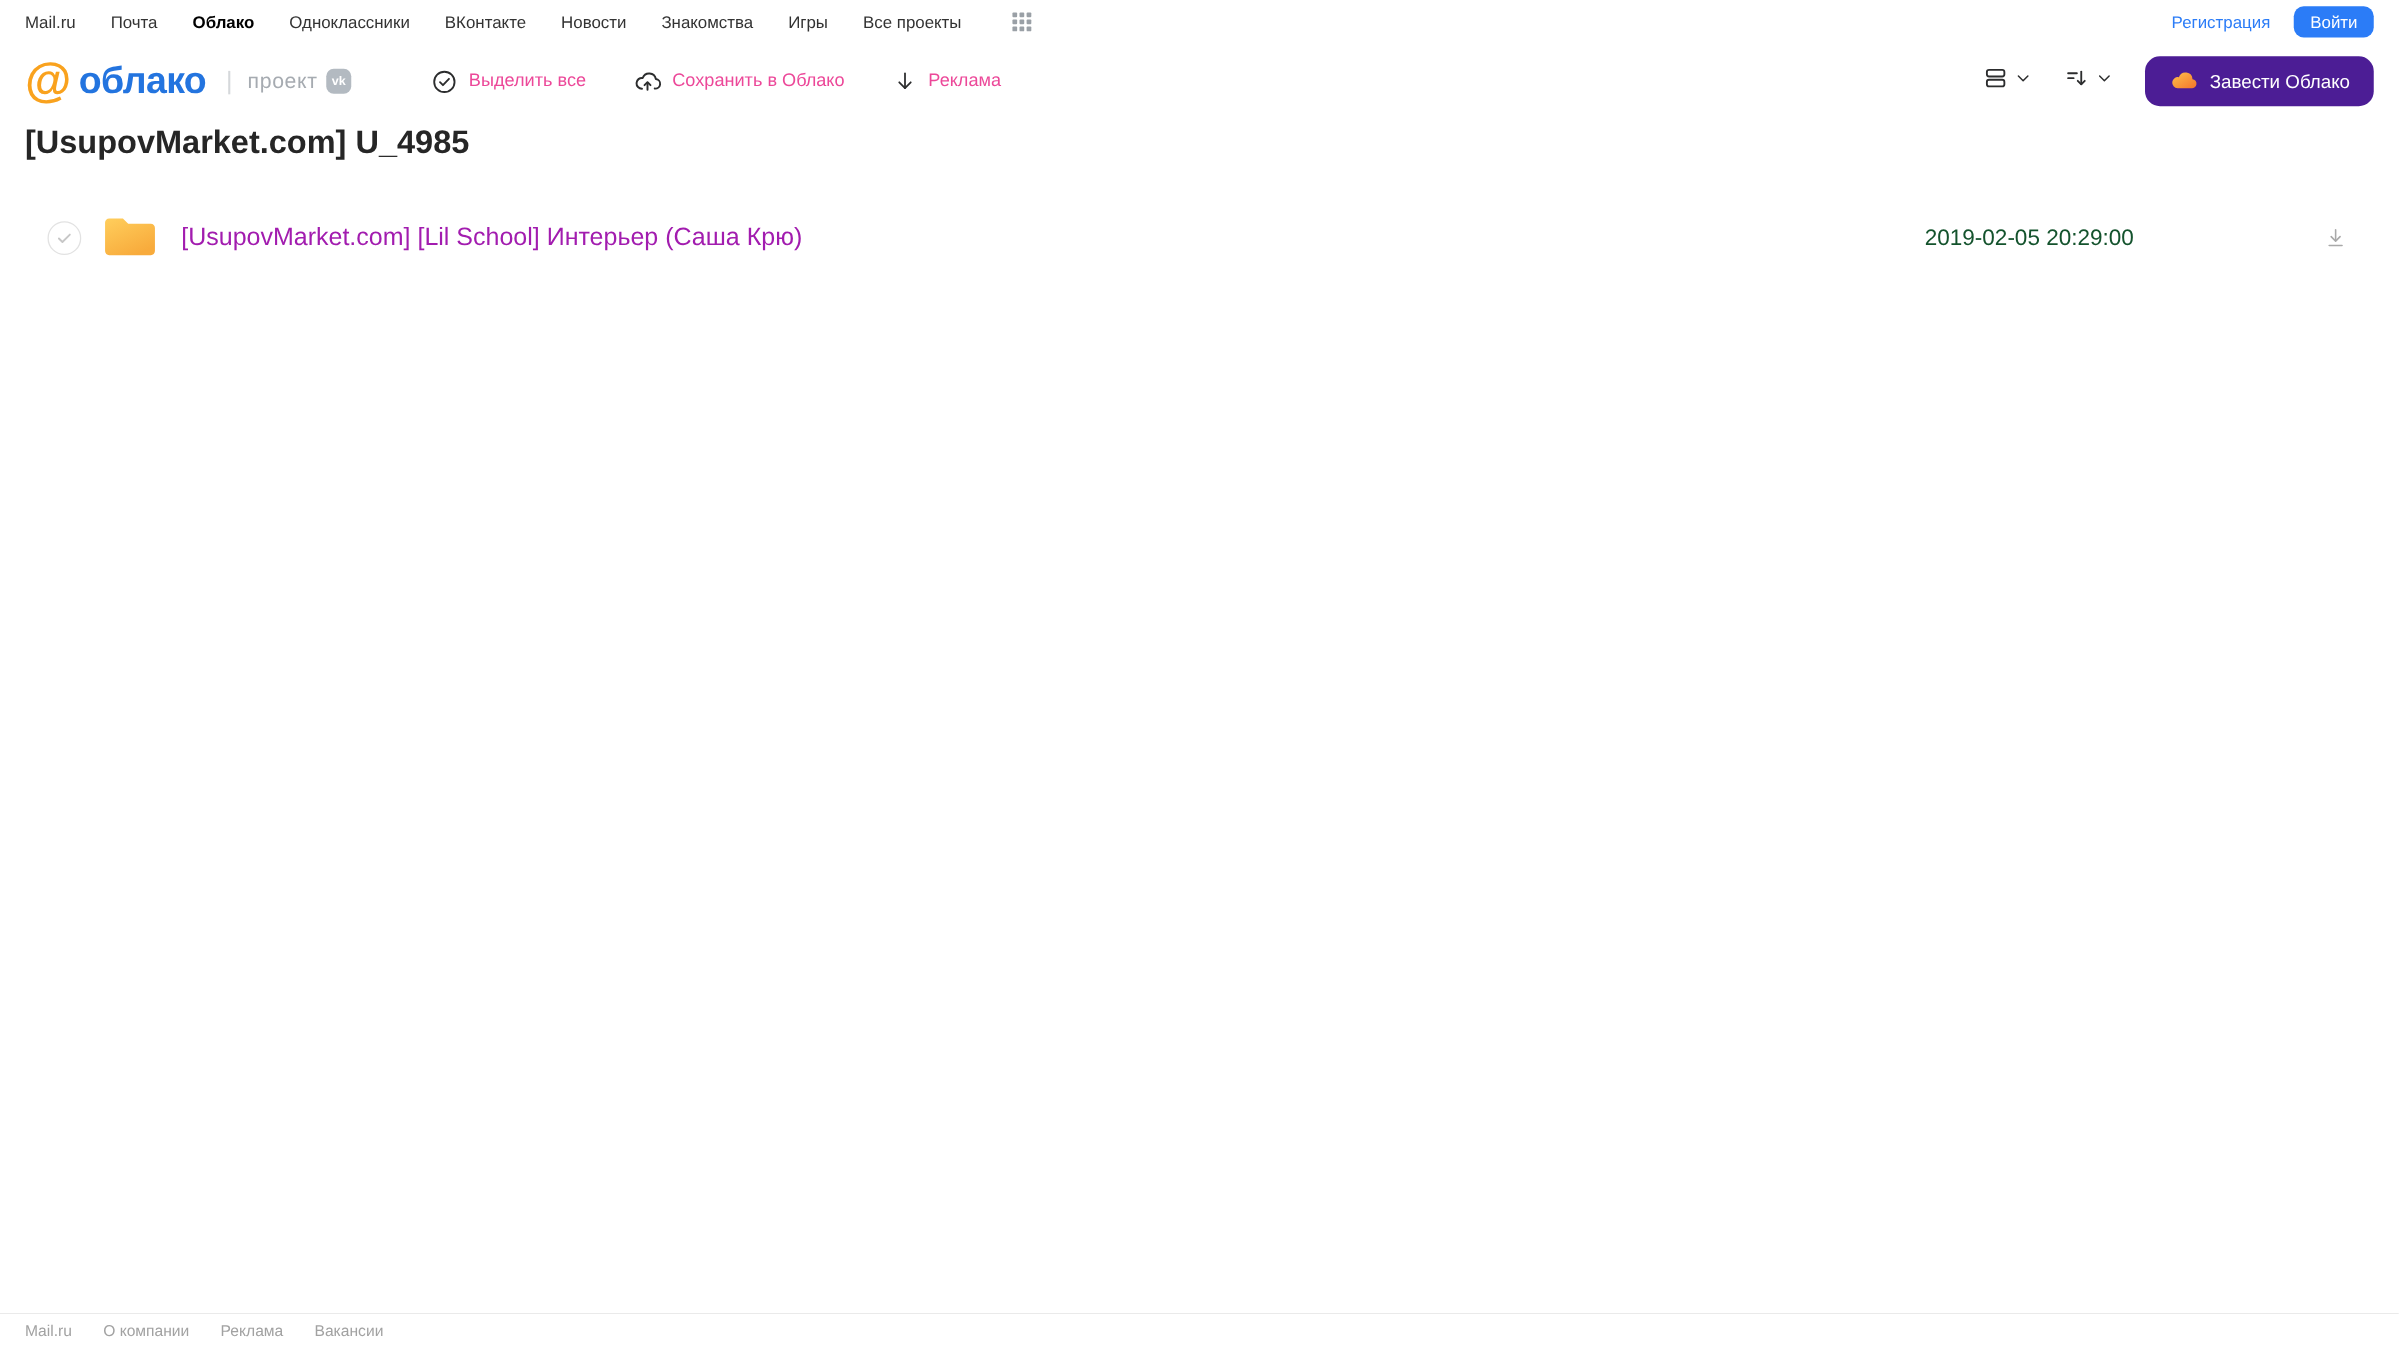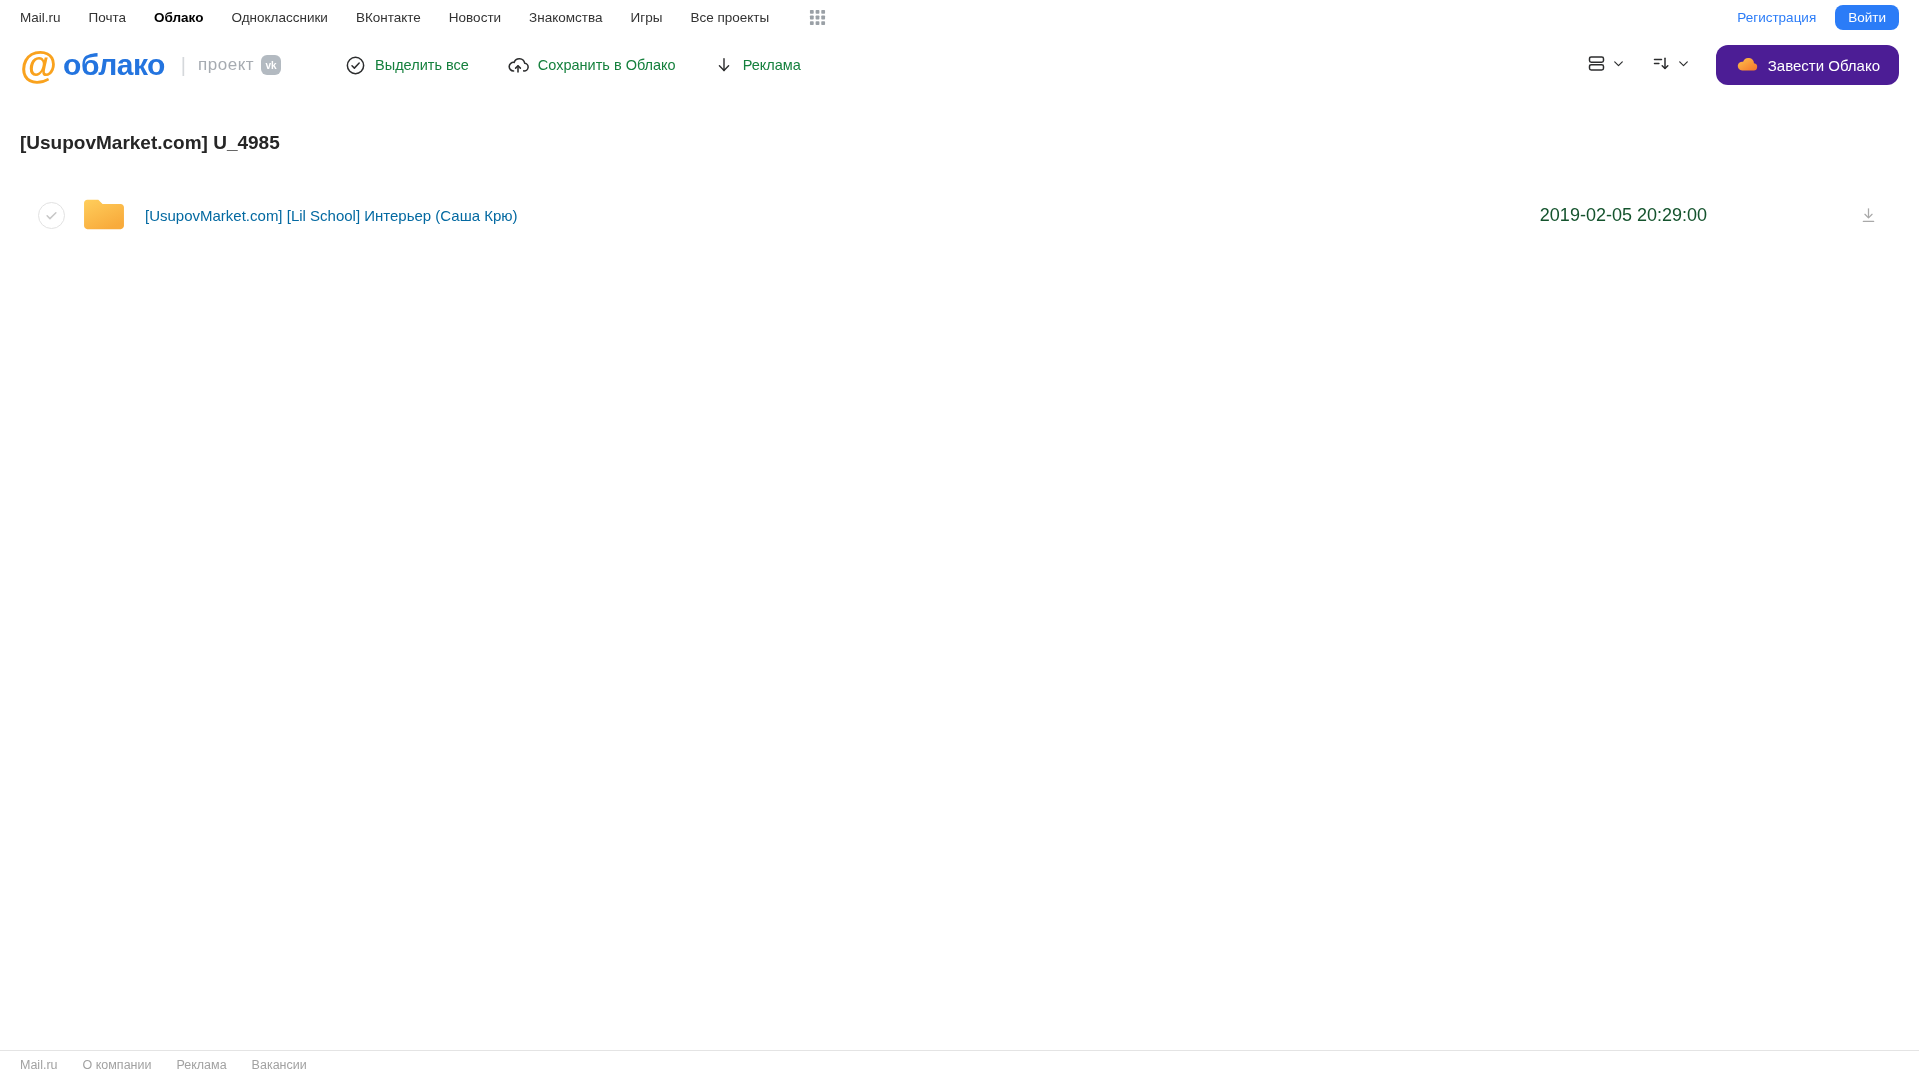--- a/index.html
+++ b/index.html
@@ -21,38 +21,38 @@
   .header { display: flex; align-items: center; height: 66px; padding: 0 20px; margin-top: 2px; }
   .logo { display: flex; align-items: center; cursor: pointer; }
   .logo-at { color: #F9A21E; font-size: 38px; font-weight: bold; line-height: 1; margin-right: 6px; }
   .logo-text { color: #2374DF; font-size: 30px; font-weight: bold; letter-spacing: -0.5px; }
   .logo-divider { color: #d5d8db; font-size: 20px; margin: 0 12px 0 16px; }
   .logo-project { color: #a6abb1; font-size: 17px; letter-spacing: 0.5px; }
   .vk-badge { display: inline-flex; align-items: center; justify-content: center; width: 20px; height: 20px;
     background: #b3bac1; border-radius: 6px; color: #fff; font-size: 10px; font-weight: bold; margin-left: 7px; }
 
   .toolbar { display: flex; align-items: center; gap: 38px; margin-left: 64px; }
-  .toolbar-item { display: flex; align-items: center; gap: 9px; color: #15803d; font-size: 14.5px; cursor: pointer; }
+  .toolbar-item { display: flex; align-items: center; gap: 9px; color: #ec4899; font-size: 14.5px; cursor: pointer; }
   .toolbar-item svg { display: block; }
 
   .header-right { margin-left: auto; display: flex; align-items: center; }
   .icon-dd { display: flex; align-items: center; gap: 5px; cursor: pointer; margin-right: 26px; }
   .get-cloud-btn { display: flex; align-items: center; gap: 9px; background: #4c1d95; border: none; cursor: pointer;
     color: #fff; font-size: 15px; font-family: inherit; border-radius: 12px; height: 40px; padding: 0 19px; }
 
   
   .main { padding: 0 20px; }
-  .page-title { margin-top: 34px; font-size: 19px; font-weight: 600; color: #262626; }
+  .page-title { font-size: 26px; font-weight: 600; color: #262626; }
 
   .file-row { display: flex; align-items: center; margin-top: 38px; height: 46px;
     padding-left: 18px; padding-right: 10px; }
   .row-check { width: 27px; height: 27px; border-radius: 50%; border: 1.5px solid #e2e2e2; background: #fff;
     display: flex; align-items: center; justify-content: center; cursor: pointer; flex: none; }
   .folder-icon { margin-left: 16px; flex: none; }
-  .file-name { margin-left: 18px; font-size: 15px; color: #0369a1; cursor: pointer; text-decoration: none; }
+  .file-name { margin-left: 18px; font-size: 20px; color: #a21caf; cursor: pointer; text-decoration: none; }
   .row-spacer { flex: 1; }
   .file-date { font-size: 18px; color: #14532d; }
   .row-download { margin-left: 152px; margin-right: 11px; cursor: pointer; display: inline-flex; }
 
   
   .footer { position: fixed; left: 0; right: 0; bottom: 0; height: 29px; border-top: 1px solid #e4e4e4;
     display: flex; align-items: center; padding: 0 20px; background: #fff; }
   .footer-left, .footer-right { display: flex; align-items: center; gap: 25px; }
   .footer-right { margin-left: auto; }
   .footer a, .footer .flink { color: #a2a2a2; font-size: 12.5px; text-decoration: none; cursor: pointer; }

